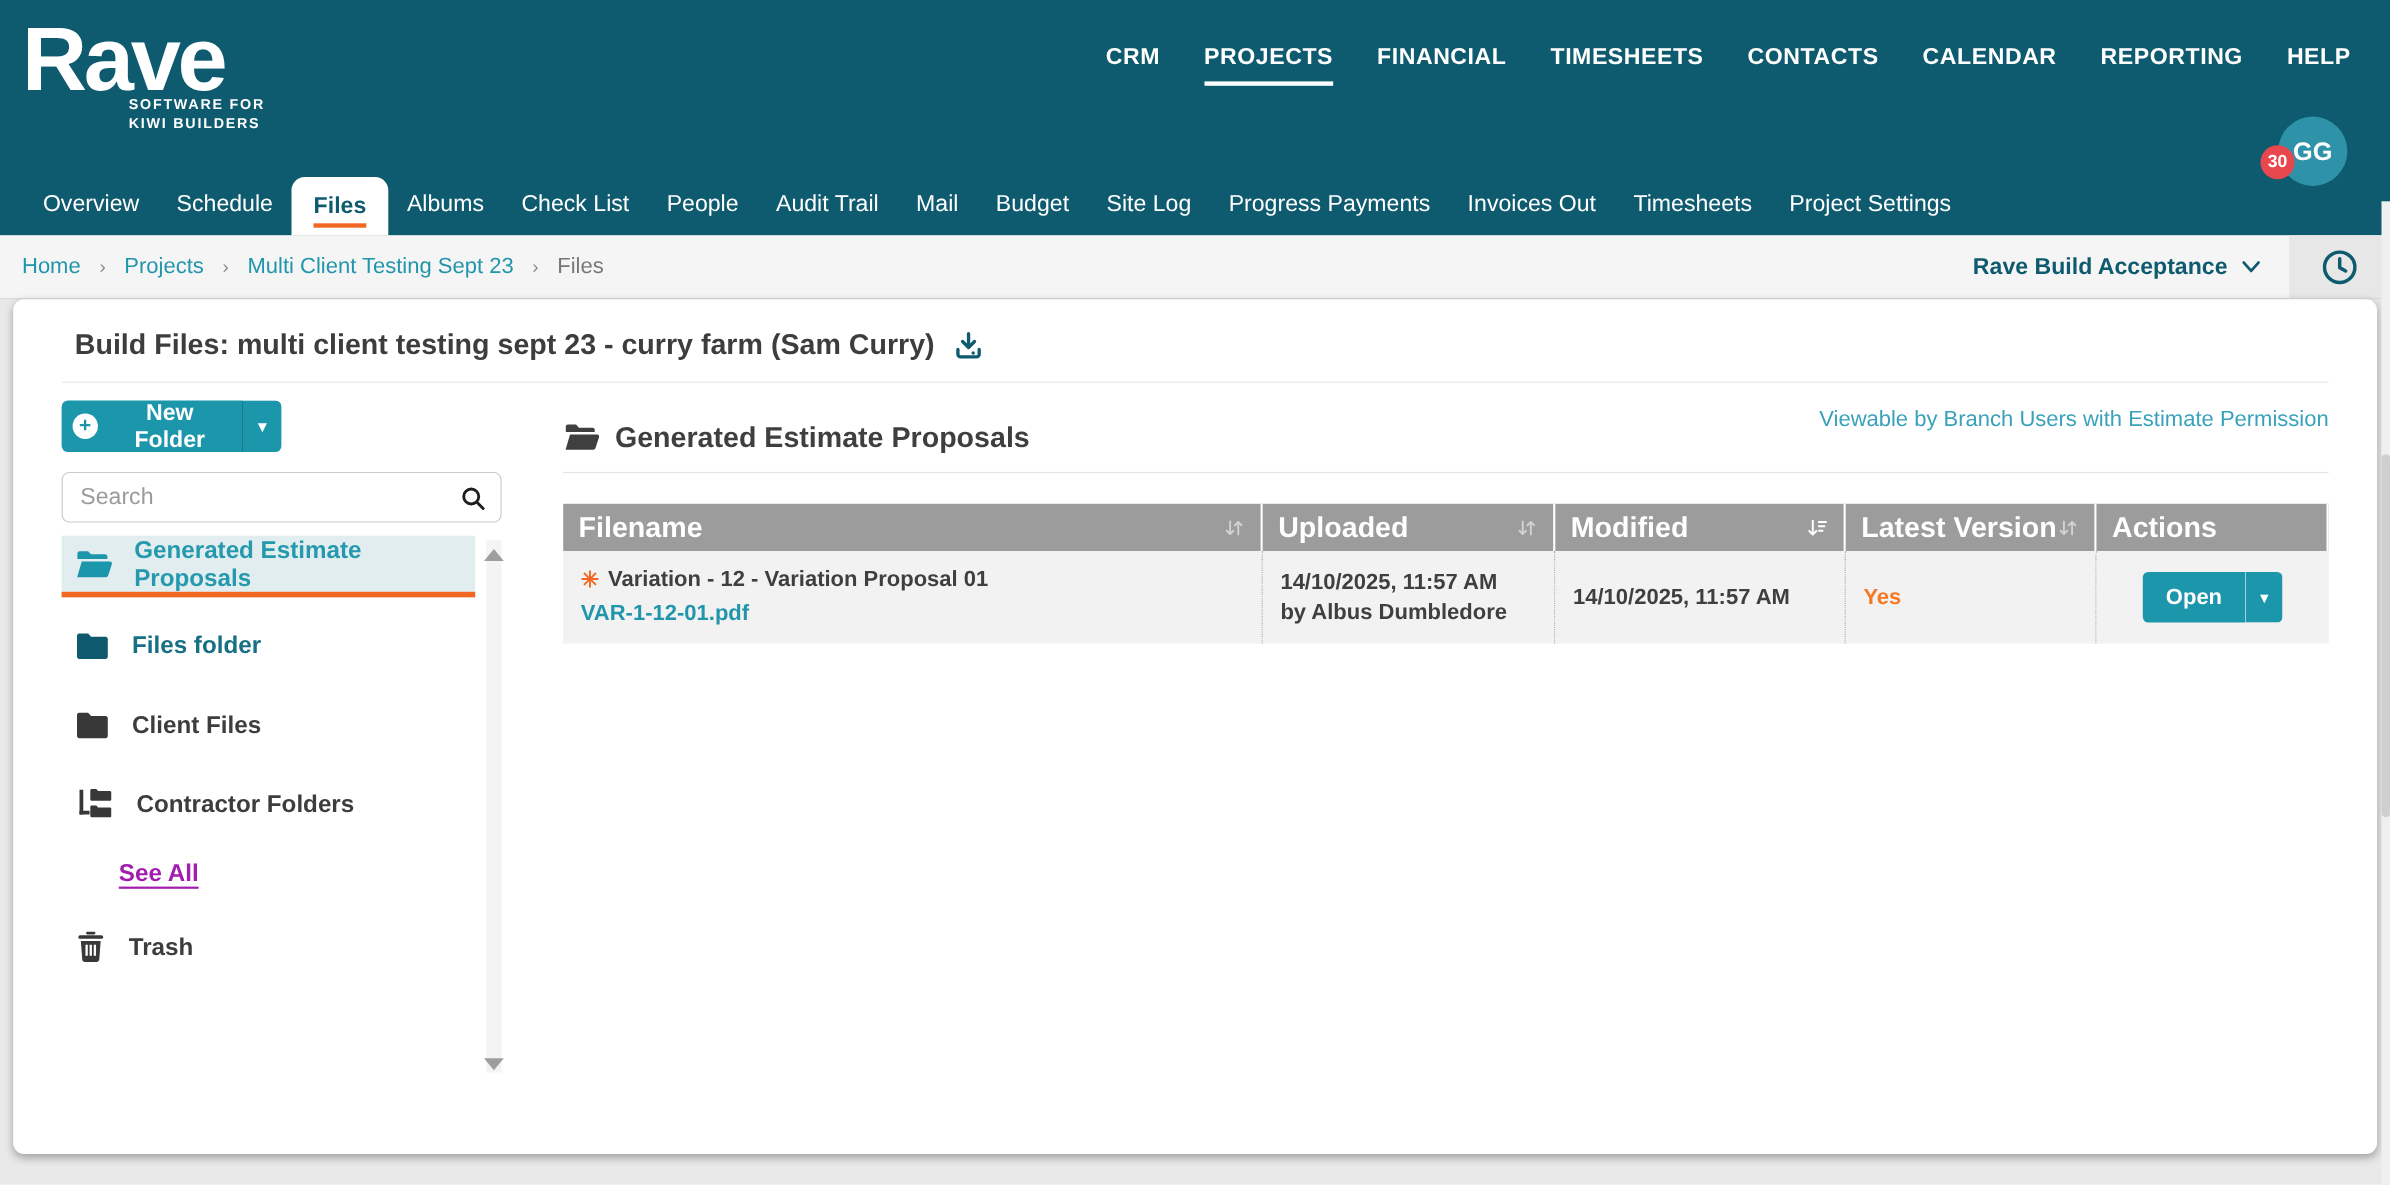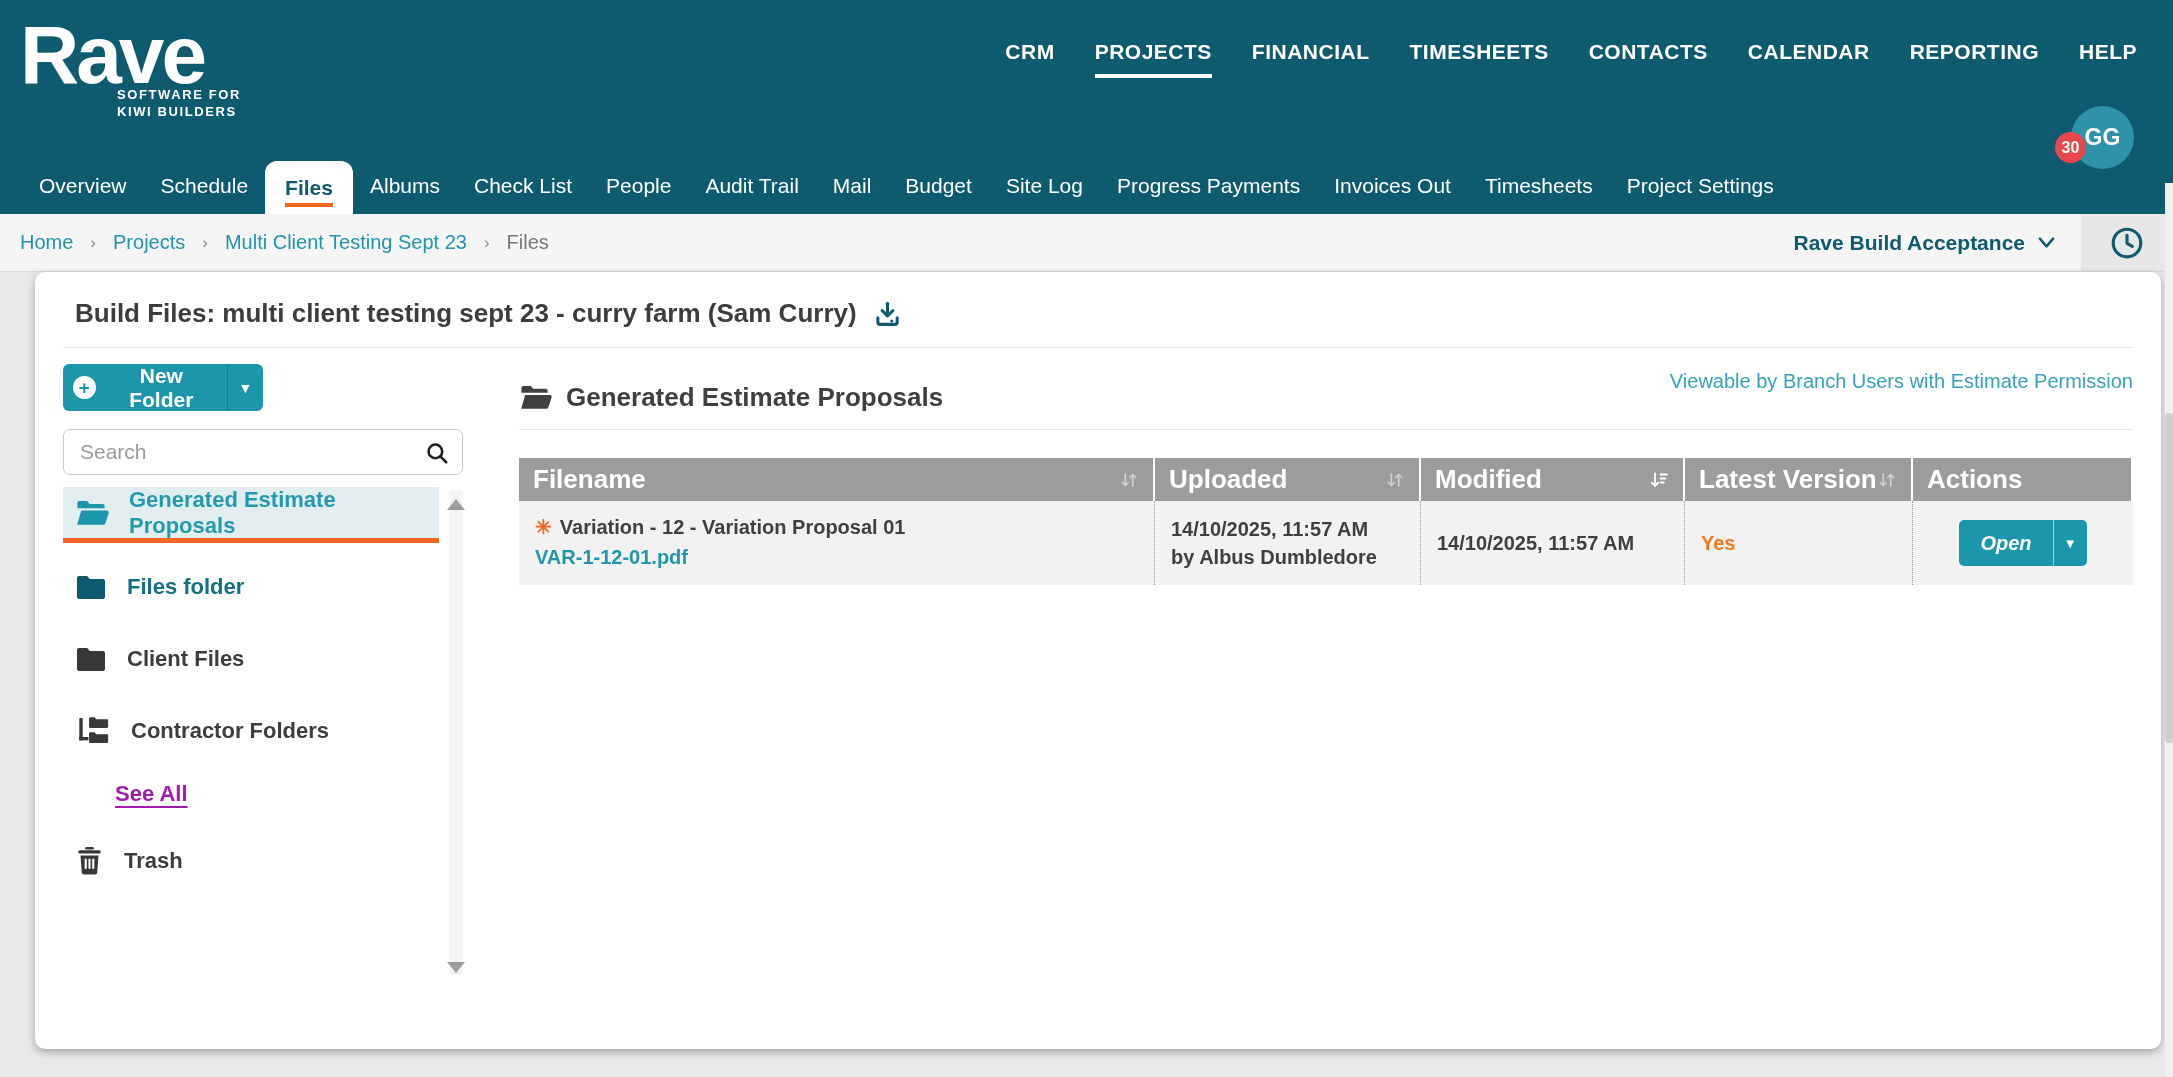--- a/index.html
+++ b/index.html
@@ -57,22 +57,21 @@
 
   .crumb-right { position:absolute; right:0; top:0; height:100%; display:flex; align-items:center; }
   .workflow-select { display:flex; align-items:center; gap:11px; margin-right:24px; cursor:pointer; }
   .workflow-select .wf-label { font-size:21px; font-weight:bold; color:var(--header-teal,#0e5a6e); }
   .clock-box { width:92px; height:100%; background:#e7e7e7; display:flex; align-items:center; justify-content:center; cursor:pointer; }
 
   
   .card {
     position:absolute; left:12px; right:12px; top:272px; height:777px;
     background:#fff; border-radius:10px; box-shadow:0 3px 8px rgba(0,0,0,.3);
-    padding:0 28px;
-    margin-left:23px;
+    padding:0 44px;
   }
   .card-title-row {
     display:flex; align-items:center; gap:16px;
     padding:26px 12px 18px; border-bottom:1px solid #e8e8e8;
   }
   .card-title { font-size:26px; font-weight:bold; color:#3d3d3d; }
   .dl-icon { color:var(--header-teal,#0e5a6e); display:flex; cursor:pointer; }
 
   .content { display:flex; padding-top:16px; }
 
@@ -149,21 +148,21 @@
   .td:last-child { border-right:none; }
   .td.center { display:flex; align-items:center; }
   .file-line1 { display:flex; align-items:center; gap:8px; font-weight:bold; color:#3f3f3f; }
   .star { color:var(--orange,#f26822); font-size:20px; }
   .file-link { margin-top:7px; color:var(--link-teal,#2095ad); font-weight:bold; cursor:pointer; width:fit-content; }
   .two-line { font-weight:bold; color:#3f3f3f; line-height:28px; }
   .bold-cell { font-weight:bold; color:#3f3f3f; }
   .yes-cell { font-weight:bold; color:var(--orange-text,#f47920); }
   .actions-cell { display:flex; align-items:center; justify-content:center; }
   .open-btn { display:flex; height:46px; }
-  .open-main { padding:0 21px; border-radius:5px 0 0 5px; display:flex; align-items:center; font-size:20px;font-style:italic; }
+  .open-main { padding:0 21px; border-radius:5px 0 0 5px; display:flex; align-items:center; font-size:20px; }
   .open-caret { width:34px; border-radius:0 5px 5px 0; border-left:1px solid rgba(255,255,255,.55); font-size:13px; display:flex; align-items:center; justify-content:center; }
 
   
   .page-scroll { position:absolute; right:0; top:183px; bottom:0; width:8px; background:#f0f0f0; }
   .page-scroll .thumb { position:absolute; top:230px; height:330px; width:8px; background:#cfcfcf; border-radius:4px; cursor:pointer; }
 
   svg { display:block; }
 </style>
 </head>
 <body>

